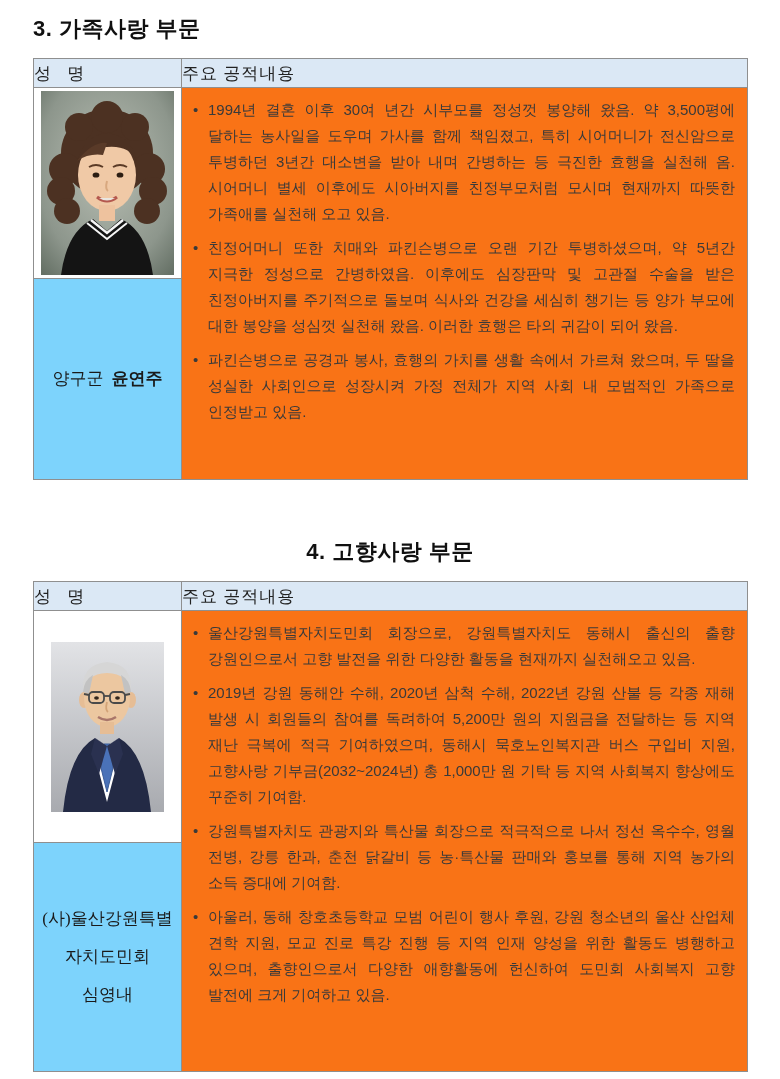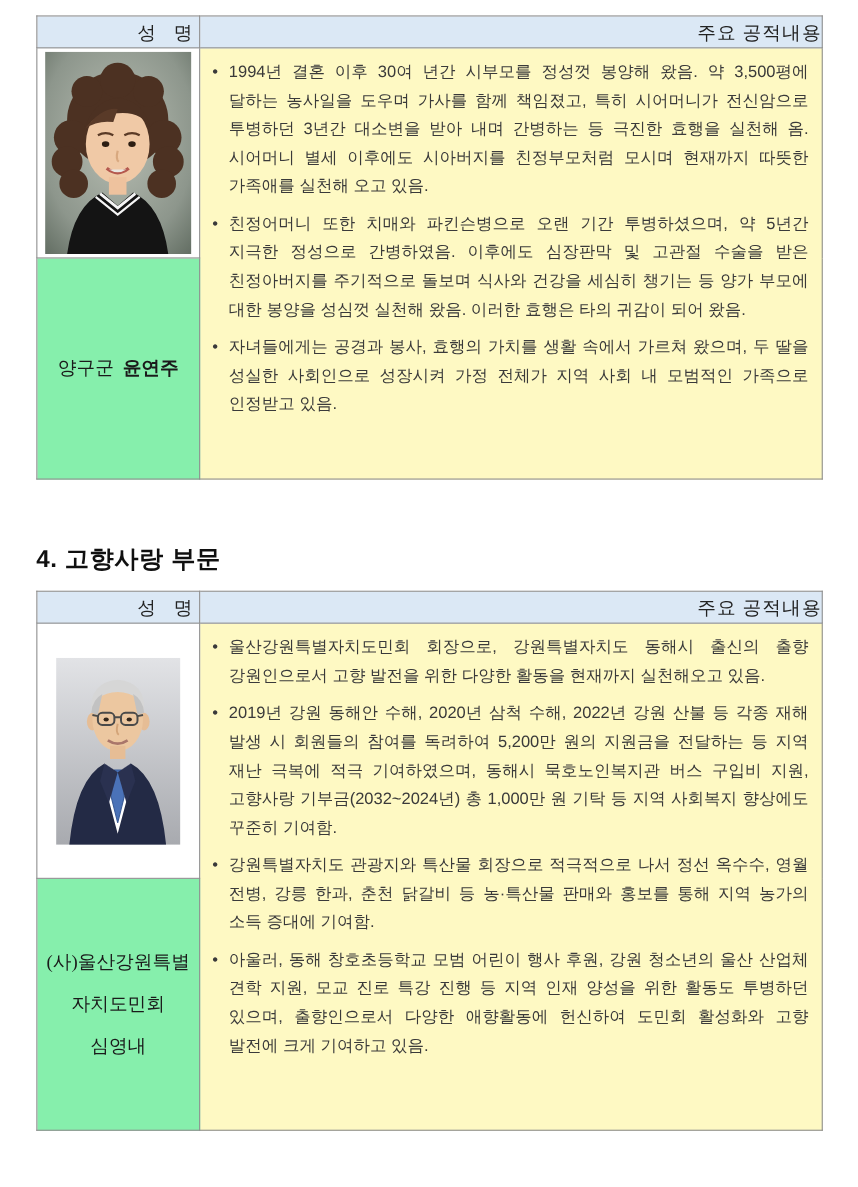--- a/index.html
+++ b/index.html
@@ -15,71 +15,71 @@
   }
   .section-title {
     font-family:"Liberation Sans", sans-serif;
     font-size:22px;
     font-weight:700;
     color:#101010;
     letter-spacing:0.5px;
     line-height:30px;
     margin:0 0 14px 0;
   }
-  .section-4 .section-title { margin-top:57px; }
+  .section-4 .section-title { margin-top:57px;text-align:center; }
 
   table.award-table {
     width:714px;
     border-collapse:collapse;
     table-layout:fixed;
   }
   .award-table th, .award-table td {
     border:1px solid #8f8f8f;
     padding:0;
   }
   .award-table th {
     background:#dbe8f5;
     height:28px;
     font-family:"Liberation Serif", serif;
     font-weight:400;
     font-size:17px;
     color:#222222;
     letter-spacing:1px;
-    text-align:right;
+    text-align:left;
     vertical-align:middle;
   }
   th.name-col { letter-spacing:6px; }
 
   td.photo-cell {
     text-align:center;
     vertical-align:middle;
     background:#ffffff;
   }
   .photo-cell svg { display:block; margin:0 auto; }
 
   td.name-cell {
     text-align:center;
     vertical-align:middle;
     font-family:"Liberation Serif", serif;
     font-size:17px;
     color:#1a1a1a;
-    background:#86efac;
+    background:#7dd3fc;
     word-break:break-all;
     padding:0 8px;
     line-height:38px;
   }
   .name-cell .awardee-name { font-weight:700; }
   .name-cell .affiliation-inline { margin-right:8px; }
   .name-cell .affiliation-block { display:inline; }
   .name-cell .awardee-name-block { display:block; font-weight:400; }
 
   td.content-cell {
     vertical-align:top;
     padding:9px 12px 4px 8px;
-    background:#fef9c3;
+    background:#f97316;
     margin-top:29px;
   }
   ul.bullet-list { margin:0; padding:0; list-style:none; }
   li.bullet-item {
     position:relative;
     padding-left:18px;
     font-size:15px;
     line-height:26px;
     text-align:justify;
     word-break:keep-all;
@@ -94,20 +94,21 @@
     color:#3a3a3a;
   }
   li.bullet-item:last-child { margin-bottom:0; }
 </style>
 </head>
 <body>
 
 <div class="page">
 
   <div class="section section-3">
+    <h2 class="section-title">3. 가족사랑 부문</h2>
 
     <table class="award-table">
       <colgroup>
           <col style="width:148px">
           <col style="width:566px">
         </colgroup>
       <tbody>
           <tr>
         <th class="name-col">성  명</th>
         <th>주요 공적내용</th>
@@ -156,21 +157,21 @@
 
             <path d="M20 184 Q26 140 52 128 L66 140 L80 128 Q106 140 112 184 Z" fill="#141414"></path>
             <path d="M50 129 L66 142 L82 129" stroke="#f5f5f5" stroke-width="2.5" fill="none"></path>
             <path d="M46 132 L66 148 L86 132" stroke="#f5f5f5" stroke-width="2" fill="none"></path>
           </svg>
         </td>
         <td class="content-cell" rowspan="2">
           <ul class="bullet-list">
             <li class="bullet-item">1994년 결혼 이후 30여 년간 시부모를 정성껏 봉양해 왔음. 약 3,500평에 달하는 농사일을 도우며 가사를 함께 책임졌고, 특히 시어머니가 전신암으로 투병하던 3년간 대소변을 받아 내며 간병하는 등 극진한 효행을 실천해 옴. 시어머니 별세 이후에도 시아버지를 친정부모처럼 모시며 현재까지 따뜻한 가족애를 실천해 오고 있음.</li>
             <li class="bullet-item">친정어머니 또한 치매와 파킨슨병으로 오랜 기간 투병하셨으며, 약 5년간 지극한 정성으로 간병하였음. 이후에도 심장판막 및 고관절 수술을 받은 친정아버지를 주기적으로 돌보며 식사와 건강을 세심히 챙기는 등 양가 부모에 대한 봉양을 성심껏 실천해 왔음. 이러한 효행은 타의 귀감이 되어 왔음.</li>
-            <li class="bullet-item">자녀들에게는 공경과 봉사, 효행의 가치를 생활 속에서 가르쳐 왔으며, 두 딸을 성실한 사회인으로 성장시켜 가정 전체가 지역 사회 내 모범적인 가족으로 인정받고 있음.</li>
+            <li class="bullet-item">파킨슨병으로 공경과 봉사, 효행의 가치를 생활 속에서 가르쳐 왔으며, 두 딸을 성실한 사회인으로 성장시켜 가정 전체가 지역 사회 내 모범적인 가족으로 인정받고 있음.</li>
           </ul>
         </td>
       </tr>
       <tr>
         <td class="name-cell" style="height:200px;">
           <span class="affiliation-inline">양구군</span><span class="awardee-name">윤연주</span>
         </td>
       </tr>
     </tbody>
       </table>
@@ -231,21 +232,21 @@
             <path d="M53 102 L59 102 L62 126 L56 150 L50 126 Z" fill="none" stroke="#3a5c98" stroke-width="1"></path>
             <path d="M44 96 L56 104 L48 132 L40 112 Z" fill="#2a3150"></path>
             <path d="M68 96 L56 104 L64 132 L72 112 Z" fill="#2a3150"></path>
           </svg>
         </td>
         <td class="content-cell" rowspan="2">
           <ul class="bullet-list">
             <li class="bullet-item">울산강원특별자치도민회 회장으로, 강원특별자치도 동해시 출신의 출향 강원인으로서 고향 발전을 위한 다양한 활동을 현재까지 실천해오고 있음.</li>
             <li class="bullet-item">2019년 강원 동해안 수해, 2020년 삼척 수해, 2022년 강원 산불 등 각종 재해 발생 시 회원들의 참여를 독려하여 5,200만 원의 지원금을 전달하는 등 지역 재난 극복에 적극 기여하였으며, 동해시 묵호노인복지관 버스 구입비 지원, 고향사랑 기부금(2032~2024년) 총 1,000만 원 기탁 등 지역 사회복지 향상에도 꾸준히 기여함.</li>
             <li class="bullet-item">강원특별자치도 관광지와 특산물 회장으로 적극적으로 나서 정선 옥수수, 영월 전병, 강릉 한과, 춘천 닭갈비 등 농·특산물 판매와 홍보를 통해 지역 농가의 소득 증대에 기여함.</li>
-            <li class="bullet-item">아울러, 동해 창호초등학교 모범 어린이 행사 후원, 강원 청소년의 울산 산업체 견학 지원, 모교 진로 특강 진행 등 지역 인재 양성을 위한 활동도 투병하던 있으며, 출향인으로서 다양한 애향활동에 헌신하여 도민회 활성화와 고향 발전에 크게 기여하고 있음.</li>
+            <li class="bullet-item">아울러, 동해 창호초등학교 모범 어린이 행사 후원, 강원 청소년의 울산 산업체 견학 지원, 모교 진로 특강 진행 등 지역 인재 양성을 위한 활동도 병행하고 있으며, 출향인으로서 다양한 애향활동에 헌신하여 도민회 사회복지 고향 발전에 크게 기여하고 있음.</li>
           </ul>
         </td>
       </tr>
       <tr>
         <td class="name-cell" style="height:228px;">
           <span class="affiliation-block">(사)울산강원특별자치도민회</span>
           <span class="awardee-name-block">심영내</span>
         </td>
       </tr>
     </tbody>

